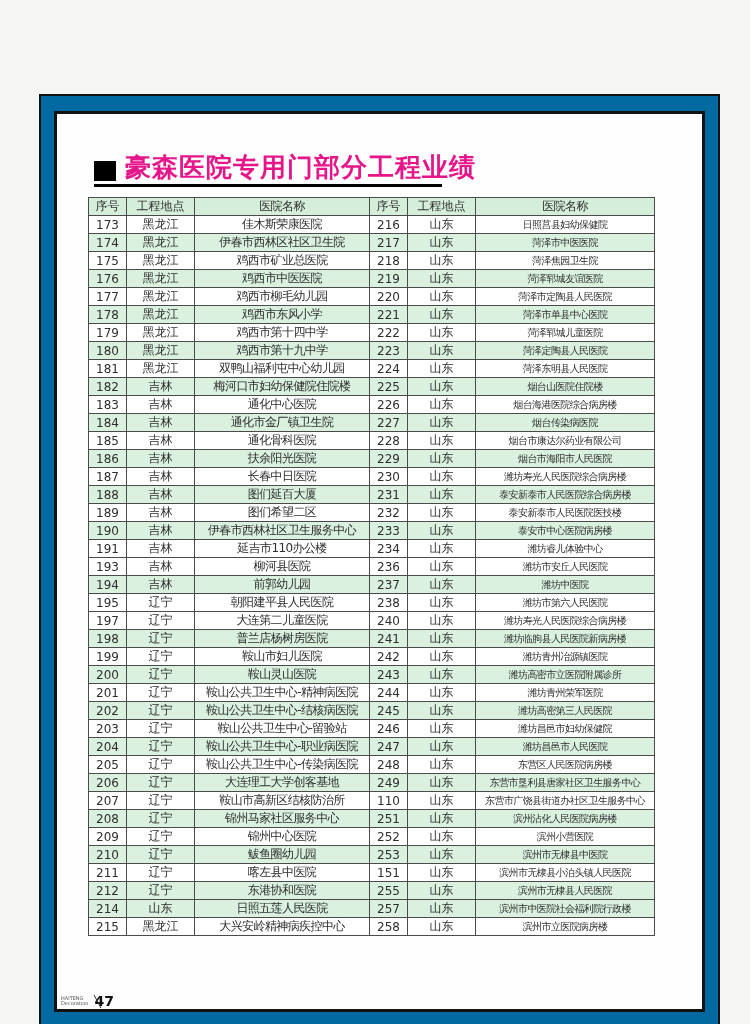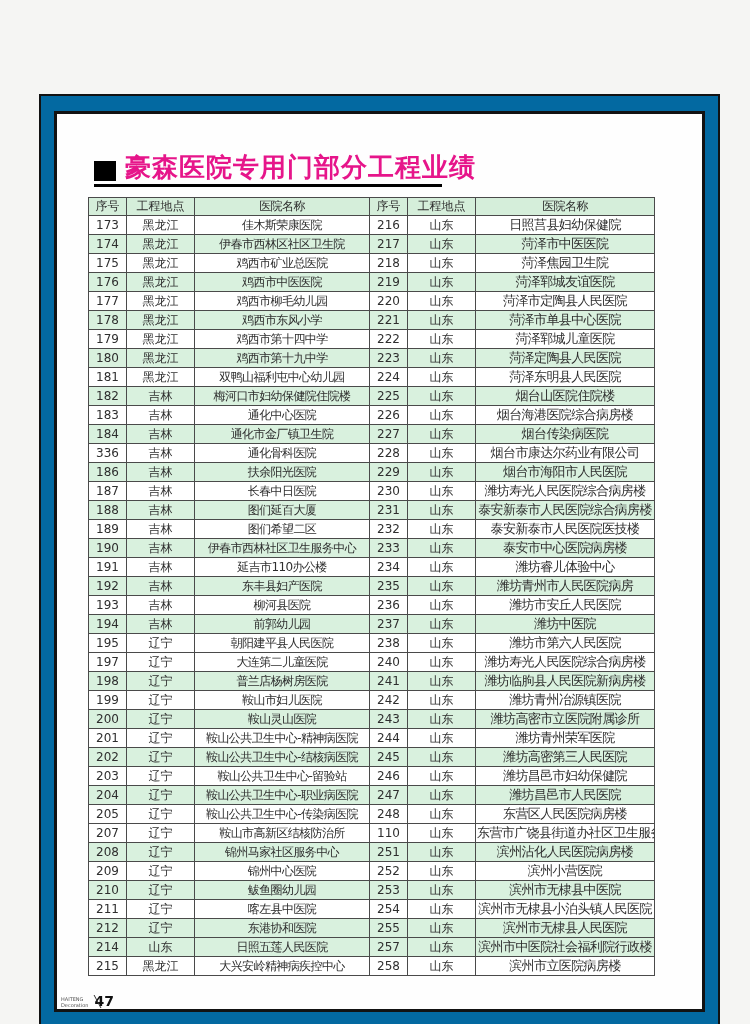--- a/index.html
+++ b/index.html
@@ -49,24 +49,24 @@
     height:17.36px;padding:0 1px;
     text-align:center;vertical-align:middle;
     overflow:hidden;white-space:nowrap;
     font-weight:normal;background:#fff;
   }
   table.projects th{background:var(--header-bg);font-size:12px;font-family:Liberation Mono, monospace;}
   table.projects tr.alt td{background:var(--row-alt-bg);}
   .col-seq{width:38px;}
   .col-loc{width:68px;}
   .col-name{width:175px;font-size:12px;letter-spacing:-0.6px;}
-  .col-name2{width:179px;font-size:13px;letter-spacing:-0.6px;}
+  .col-name2{width:179px;font-size:10px;letter-spacing:-0.6px;}
   .footer{
     position:absolute;left:4px;bottom:1px;
-    display:flex;align-items:flex-end;
+    display:flex;align-items:center;
   }
   .footer-brand{
     font-size:5px;line-height:1.1;color:#555;
     display:flex;flex-direction:column;margin-right:1px;
   }
   .footer-sep{
     width:9px;height:13px;margin-right:-4px;
     border-right:1px solid #333;transform:skewX(28deg);
   }
   .page-number{
@@ -187,21 +187,21 @@
             </tr>
             <tr class="alt">
               <td class="col-seq">184</td>
               <td class="col-loc">吉林</td>
               <td class="col-name">通化市金厂镇卫生院</td>
               <td class="col-seq">227</td>
               <td class="col-loc">山东</td>
               <td class="col-name2">烟台传染病医院</td>
             </tr>
             <tr>
-              <td class="col-seq">336</td>
+              <td class="col-seq">185</td>
               <td class="col-loc">吉林</td>
               <td class="col-name">通化骨科医院</td>
               <td class="col-seq">228</td>
               <td class="col-loc">山东</td>
               <td class="col-name2">烟台市康达尔药业有限公司</td>
             </tr>
             <tr class="alt">
               <td class="col-seq">186</td>
               <td class="col-loc">吉林</td>
               <td class="col-name">扶余阳光医院</td>
@@ -242,28 +242,20 @@
               <td class="col-name2">泰安市中心医院病房楼</td>
             </tr>
             <tr>
               <td class="col-seq">191</td>
               <td class="col-loc">吉林</td>
               <td class="col-name">延吉市110办公楼</td>
               <td class="col-seq">234</td>
               <td class="col-loc">山东</td>
               <td class="col-name2">潍坊睿儿体验中心</td>
             </tr>
-            <tr class="alt">
-              <td class="col-seq">192</td>
-              <td class="col-loc">吉林</td>
-              <td class="col-name">东丰县妇产医院</td>
-              <td class="col-seq">235</td>
-              <td class="col-loc">山东</td>
-              <td class="col-name2">潍坊青州市人民医院病房</td>
-            </tr>
             <tr>
               <td class="col-seq">193</td>
               <td class="col-loc">吉林</td>
               <td class="col-name">柳河县医院</td>
               <td class="col-seq">236</td>
               <td class="col-loc">山东</td>
               <td class="col-name2">潍坊市安丘人民医院</td>
             </tr>
             <tr class="alt">
               <td class="col-seq">194</td>
@@ -346,20 +338,28 @@
               <td class="col-name2">潍坊昌邑市人民医院</td>
             </tr>
             <tr>
               <td class="col-seq">205</td>
               <td class="col-loc">辽宁</td>
               <td class="col-name">鞍山公共卫生中心-传染病医院</td>
               <td class="col-seq">248</td>
               <td class="col-loc">山东</td>
               <td class="col-name2">东营区人民医院病房楼</td>
             </tr>
+            <tr class="alt">
+              <td class="col-seq">206</td>
+              <td class="col-loc">辽宁</td>
+              <td class="col-name">大连理工大学创客基地</td>
+              <td class="col-seq">249</td>
+              <td class="col-loc">山东</td>
+              <td class="col-name2">东营市垦利县唐家社区卫生服务中心</td>
+            </tr>
             <tr>
               <td class="col-seq">207</td>
               <td class="col-loc">辽宁</td>
               <td class="col-name">鞍山市高新区结核防治所</td>
               <td class="col-seq">110</td>
               <td class="col-loc">山东</td>
               <td class="col-name2">东营市广饶县街道办社区卫生服务中心</td>
             </tr>
             <tr class="alt">
               <td class="col-seq">208</td>
@@ -382,21 +382,21 @@
               <td class="col-loc">辽宁</td>
               <td class="col-name">鲅鱼圈幼儿园</td>
               <td class="col-seq">253</td>
               <td class="col-loc">山东</td>
               <td class="col-name2">滨州市无棣县中医院</td>
             </tr>
             <tr>
               <td class="col-seq">211</td>
               <td class="col-loc">辽宁</td>
               <td class="col-name">喀左县中医院</td>
-              <td class="col-seq">254</td>
+              <td class="col-seq">151</td>
               <td class="col-loc">山东</td>
               <td class="col-name2">滨州市无棣县小泊头镇人民医院</td>
             </tr>
             <tr class="alt">
               <td class="col-seq">212</td>
               <td class="col-loc">辽宁</td>
               <td class="col-name">东港协和医院</td>
               <td class="col-seq">255</td>
               <td class="col-loc">山东</td>
               <td class="col-name2">滨州市无棣县人民医院</td>

